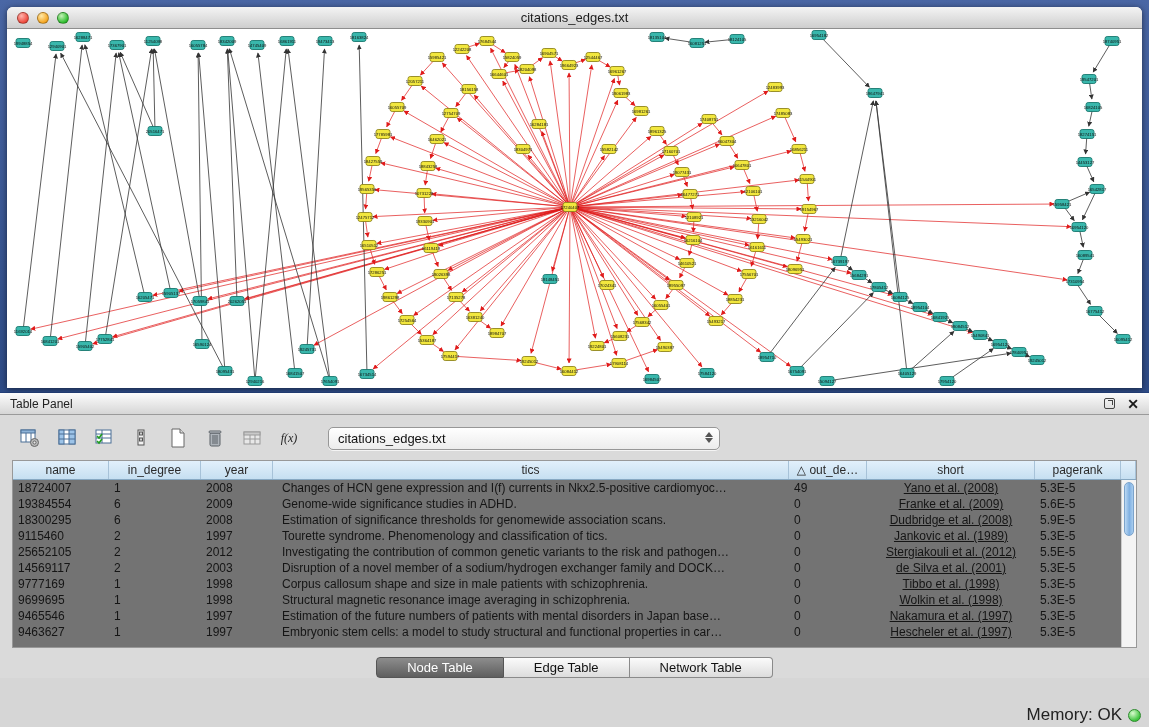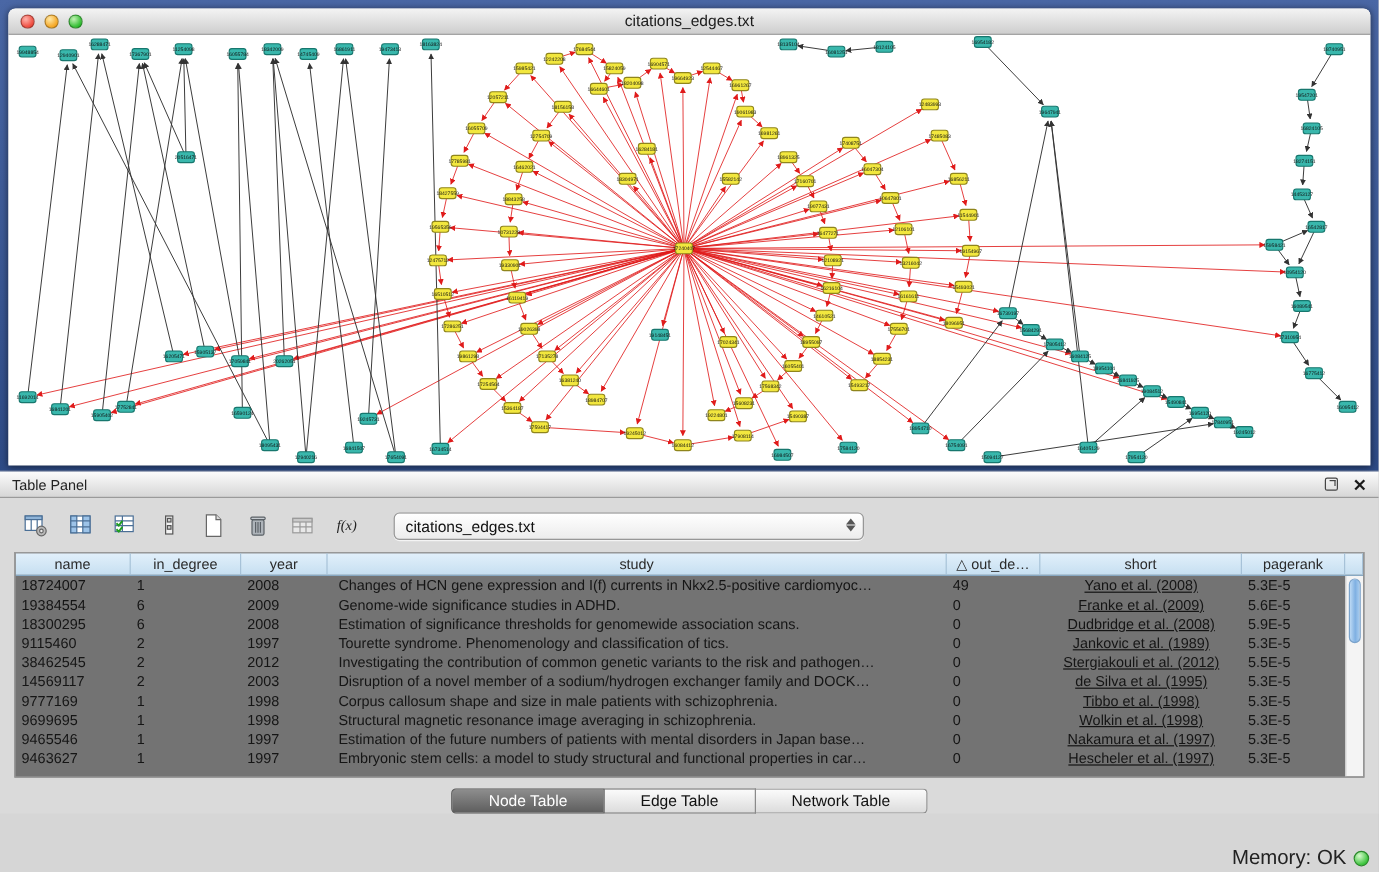--- a/index.html
+++ b/index.html
@@ -914,21 +914,21 @@
             <i class="down"></i>
           </span>
       </div>
     </div>
 
     <div class="table-wrap">
       <div class="thead grid-cols">
           <div class="th c0">name</div>
           <div class="th c1">in_degree</div>
           <div class="th c2">year</div>
-          <div class="th c3">study</div>
+          <div class="th c3">tics</div>
           <div class="th c4">△ out_de…</div>
           <div class="th c5">short</div>
           <div class="th c6">pagerank</div>
           <div class="th"></div>
         </div>
       <div class="rows">
           <div class="trow grid-cols">
             <div class="cell c0">18724007</div>
             <div class="cell c1">1</div>
             <div class="cell c2">2008</div>
@@ -958,35 +958,35 @@
           <div class="trow grid-cols">
             <div class="cell c0">9115460</div>
             <div class="cell c1">2</div>
             <div class="cell c2">1997</div>
             <div class="cell c3">Tourette syndrome. Phenomenology and classification of tics.</div>
             <div class="cell c4">0</div>
             <div class="cell c5">Jankovic et al. (1989)</div>
             <div class="cell c6">5.3E-5</div>
           </div>
           <div class="trow grid-cols">
-            <div class="cell c0">38462545</div>
+            <div class="cell c0">25652105</div>
             <div class="cell c1">2</div>
             <div class="cell c2">2012</div>
             <div class="cell c3">Investigating the contribution of common genetic variants to the risk and pathogen…</div>
             <div class="cell c4">0</div>
             <div class="cell c5">Stergiakouli et al. (2012)</div>
             <div class="cell c6">5.5E-5</div>
           </div>
           <div class="trow grid-cols">
             <div class="cell c0">14569117</div>
             <div class="cell c1">2</div>
             <div class="cell c2">2003</div>
             <div class="cell c3">Disruption of a novel member of a sodium/hydrogen exchanger family and DOCK…</div>
             <div class="cell c4">0</div>
-            <div class="cell c5">de Silva et al. (1995)</div>
+            <div class="cell c5">de Silva et al. (2001)</div>
             <div class="cell c6">5.3E-5</div>
           </div>
           <div class="trow grid-cols">
             <div class="cell c0">9777169</div>
             <div class="cell c1">1</div>
             <div class="cell c2">1998</div>
             <div class="cell c3">Corpus callosum shape and size in male patients with schizophrenia.</div>
             <div class="cell c4">0</div>
             <div class="cell c5">Tibbo et al. (1998)</div>
             <div class="cell c6">5.3E-5</div>

